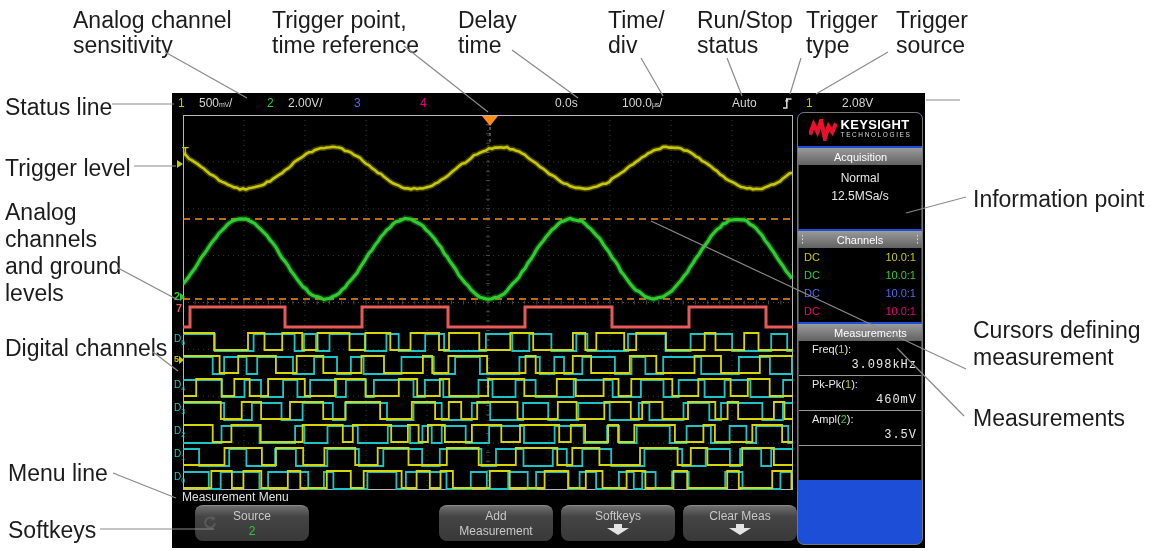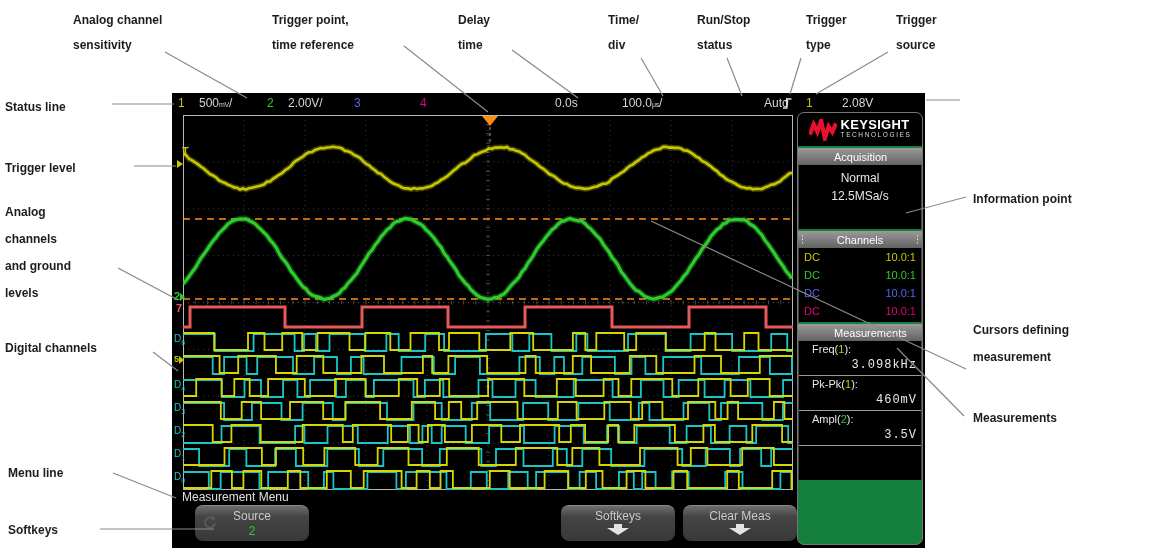--- a/index.html
+++ b/index.html
@@ -1,35 +1,35 @@
 <!DOCTYPE html>
 <html><head>
 <meta charset="utf-8">
 <style>
   html,body{margin:0;padding:0;background:#fff;}
   .page{position:relative;width:1150px;height:551px;background:#fff;overflow:hidden;
         font-family:"Liberation Sans","DejaVu Sans",sans-serif;}
   
-  .ann{position:absolute;font-size:12px;line-height:25px;color:#1c1c1c;white-space:pre-line;font-weight:bold;}
+  .ann{position:absolute;font-size:23px;line-height:25px;color:#1c1c1c;white-space:pre-line;}
   .ann.lh27{line-height:27px;}
   #leaders{position:absolute;left:0;top:0;width:1150px;height:551px;pointer-events:none;}
   
   .scope{position:absolute;left:172px;top:93px;width:753px;height:455px;background:#000;}
   .status-bar{position:absolute;left:0;top:0;width:753px;height:20px;background:#000;}
   .st{position:absolute;top:3px;font-size:12px;color:#d6d6d6;white-space:nowrap;}
   .unit{font-size:7px;letter-spacing:-0.3px;}
   .ch1c{color:#c8c800;} .ch2c{color:#2ecc2e;} .ch3c{color:#5866f0;} .ch4c{color:#e8007d;}
   .grid-wrap{position:absolute;left:11px;top:22px;width:610px;height:375px;}
   .scope-marker{position:absolute;font-size:11px;font-weight:bold;line-height:11px;}
   .dlabel{position:absolute;left:2px;color:#19c5c5;font-size:10px;line-height:10px;}
   .dlabel sub{font-size:7px;}
   .tri-r{display:inline-block;width:0;height:0;border-top:4px solid transparent;
          border-bottom:4px solid transparent;border-left:6px solid currentColor;vertical-align:middle;}
   
-  .sidebar{position:absolute;left:625px;top:19px;width:126px;height:433px;background:#15803d;
+  .sidebar{position:absolute;left:625px;top:19px;width:126px;height:433px;background:#1d4ed8;
            border:1px solid #777;border-radius:7px;box-sizing:border-box;overflow:hidden;}
   .brand{height:33px;display:flex;align-items:center;justify-content:center;gap:4px;background:#000;}
   .brand-txt{display:flex;flex-direction:column;line-height:10px;}
   .brand-name{color:#fff;font-size:13px;font-weight:bold;letter-spacing:0.3px;}
   .brand-sub{color:#ddd;font-size:6.5px;letter-spacing:1.6px;}
   .panel-hdr{height:17px;margin-top:2px;background:linear-gradient(#9a9a9a,#626262);
              display:flex;align-items:center;justify-content:space-between;padding:0 3px;gap:33px;}
   .panel-hdr .ttl{color:#fff;font-size:11px;flex:1;text-align:center;}
   .grip{width:7px;height:11px;background-image:radial-gradient(circle,#d8d8d8 1px,transparent 1.2px);
         background-size:3.5px 3.5px;}
@@ -88,21 +88,21 @@
 
     <div class="status-bar">
       <span class="st ch1c" style="left:6px">1</span>
       <span class="st" style="left:27px"><span>500</span><span class="unit">mV</span><span>/</span></span>
       <span class="st ch2c" style="left:95px">2</span>
       <span class="st" style="left:116px">2.00V/</span>
       <span class="st ch3c" style="left:182px">3</span>
       <span class="st ch4c" style="left:248px">4</span>
       <span class="st" style="left:383px">0.0s</span>
       <span class="st" style="left:450px"><span>100.0</span><span class="unit">μs</span><span>/</span></span>
-      <span class="st" style="left:592px">Auto</span>
+      <span class="st" style="left:560px">Auto</span>
       <span class="st" style="left:610px;top:2px">
         <svg width="11" height="15" viewBox="0 0 11 15">
             <path d="M1,13 H4.8 V4 H9.5" stroke="#ddd" stroke-width="1.5" fill="none"></path>
             <polygon points="3,6.5 6.6,6.5 4.8,2.5" fill="#ddd"></polygon>
           </svg>
       </span>
       <span class="st ch1c" style="left:634px">1</span>
       <span class="st" style="left:670px">2.08V</span>
     </div>
 
@@ -323,20 +323,24 @@
     <div class="softkey" style="left:23px">
       <span class="sk-icon">
         <svg width="15" height="15" viewBox="0 0 16 16">
             <path d="M12.6,4.6 A5.3,5.3 0 1 0 13.8,8.6" fill="none" stroke="#5a5a5a" stroke-width="2"></path>
             <polygon points="9.8,0.8 15,3.4 10.2,6.4" fill="#5a5a5a"></polygon>
           </svg>
       </span>
       <span>Source</span>
       <span style="color:#2ecc2e">2</span>
     </div>
+    <div class="softkey" style="left:267px">
+      <span>Add</span>
+      <span>Measurement</span>
+    </div>
     <div class="softkey" style="left:389px">
       <span>Softkeys</span>
       <span>
         <svg width="26" height="11" viewBox="0 0 26 11">
             <polygon points="9,0 17,0 17,4 24,4 13,11 2,4 9,4" fill="#e3e3e3"></polygon>
           </svg>
       </span>
     </div>
     <div class="softkey" style="left:511px">
       <span>Clear Meas</span>

